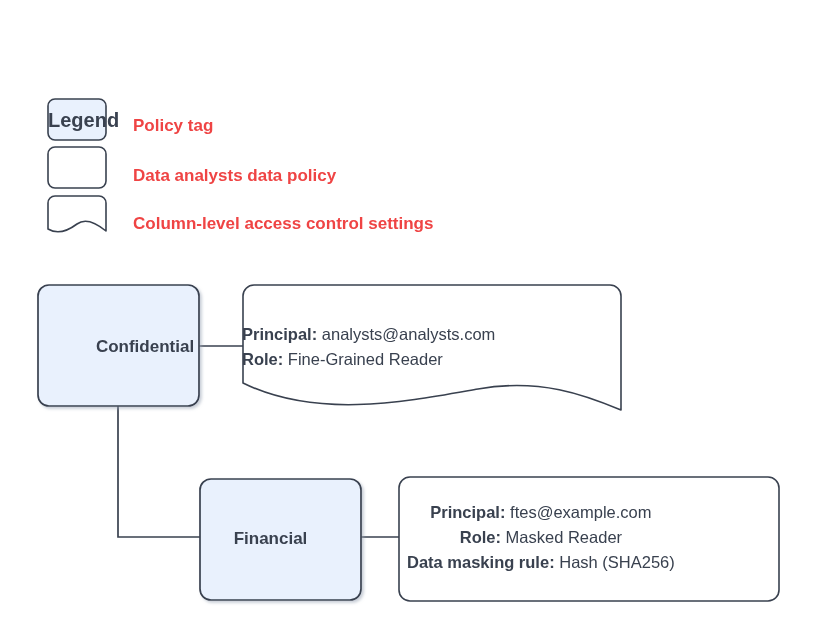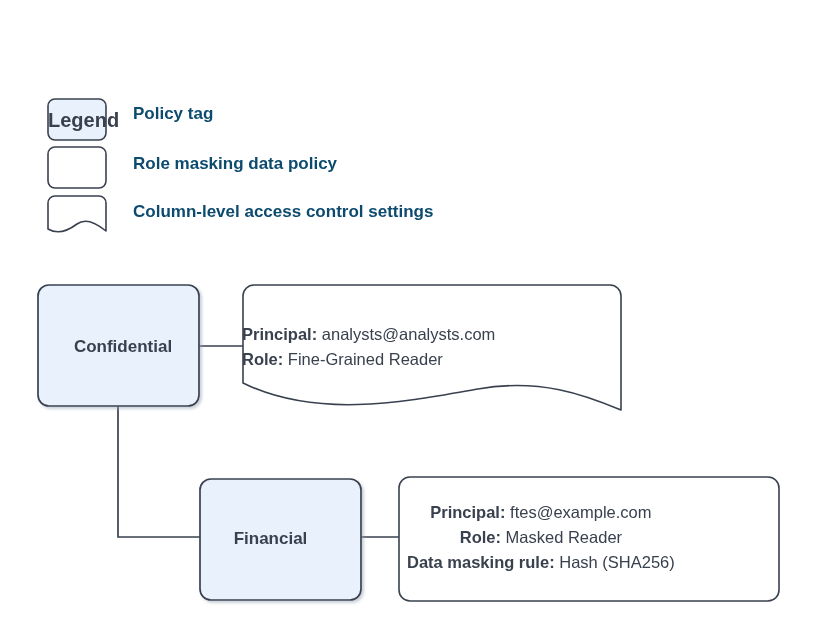--- a/index.html
+++ b/index.html
@@ -34,21 +34,22 @@
   }
   .legend-title {
     font-size: 20px;
     font-weight: bold;
     color: #39414f;
     margin-top: 48px;
   }
   .legend-label {
     font-size: 17px;
     font-weight: bold;
-    color: #0c4a6e;
+    color: #ef4444;
+    margin-top: 12px;
   }
   .node-label {
     font-size: 17px;
     font-weight: bold;
     color: #39414f;
     text-align: center;
   }
   .callout-line {
     font-size: 16.5px;
     color: #39414f;
@@ -103,25 +104,25 @@
              C 410 401, 318 420, 243 383
              Z" fill="#ffffff" stroke="#39414f" stroke-width="1.6" stroke-linejoin="round"></path>
 
     <rect x="399" y="477" width="380" height="124" rx="11" ry="11" fill="#ffffff" stroke="#39414f" stroke-width="1.6"></rect>
   </svg>
 
   <div class="txt legend-title" style="left:48px; top:62px;">Legend</div>
 
   <div class="txt legend-label" style="left:133px; top:105px;">Policy tag</div>
 
-  <div class="txt legend-label" style="left:133px; top:155px;">Role masking data policy</div>
+  <div class="txt legend-label" style="left:133px; top:155px;">Data analysts data policy</div>
 
   <div class="txt legend-label" style="left:133px; top:203px;">Column-level access control settings</div>
 
-  <div class="txt node-label" style="left:26px; top:338px; width:194px;">Confidential</div>
+  <div class="txt node-label" style="left:48px; top:338px; width:194px;">Confidential</div>
 
   <div class="txt node-label" style="left:200px; top:530px; width:141px;">Financial</div>
 
   <div style="position:absolute; left:242px; top:322px;">
     <div class="callout-line">
       <b>Principal:</b>
       <span>analysts@analysts.com</span>
     </div>
     <div class="callout-line">
       <b>Role:</b>

